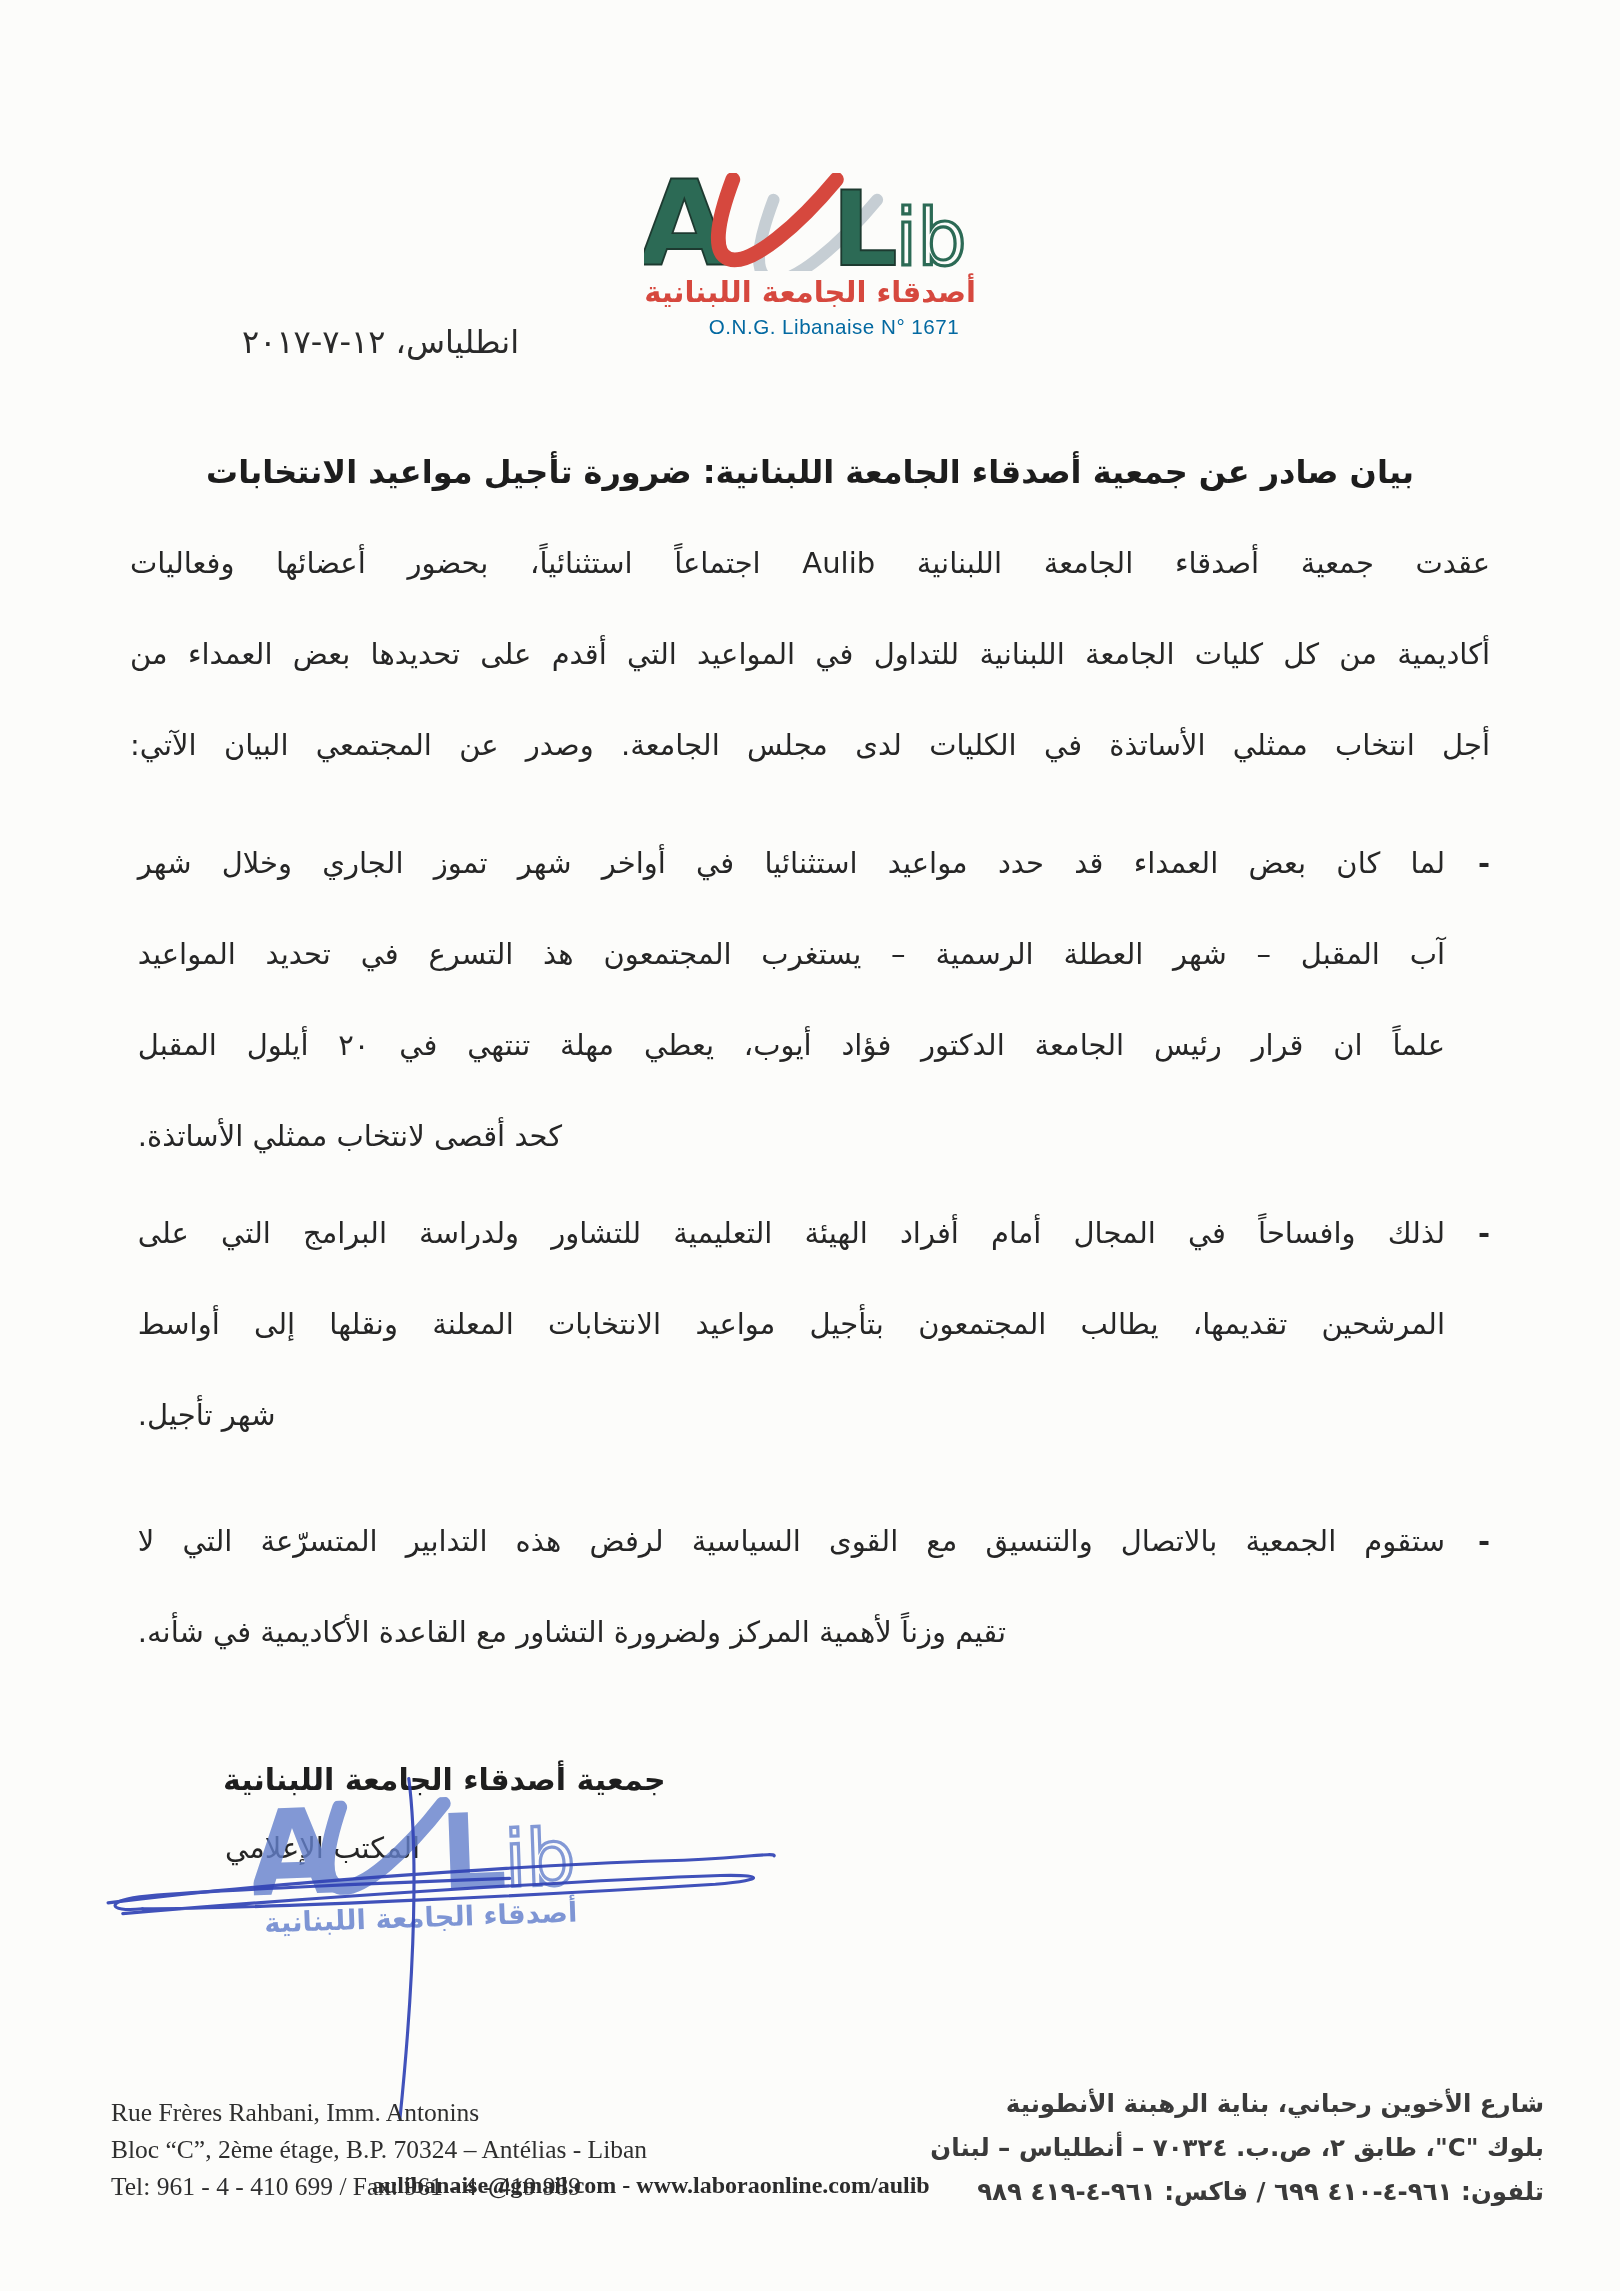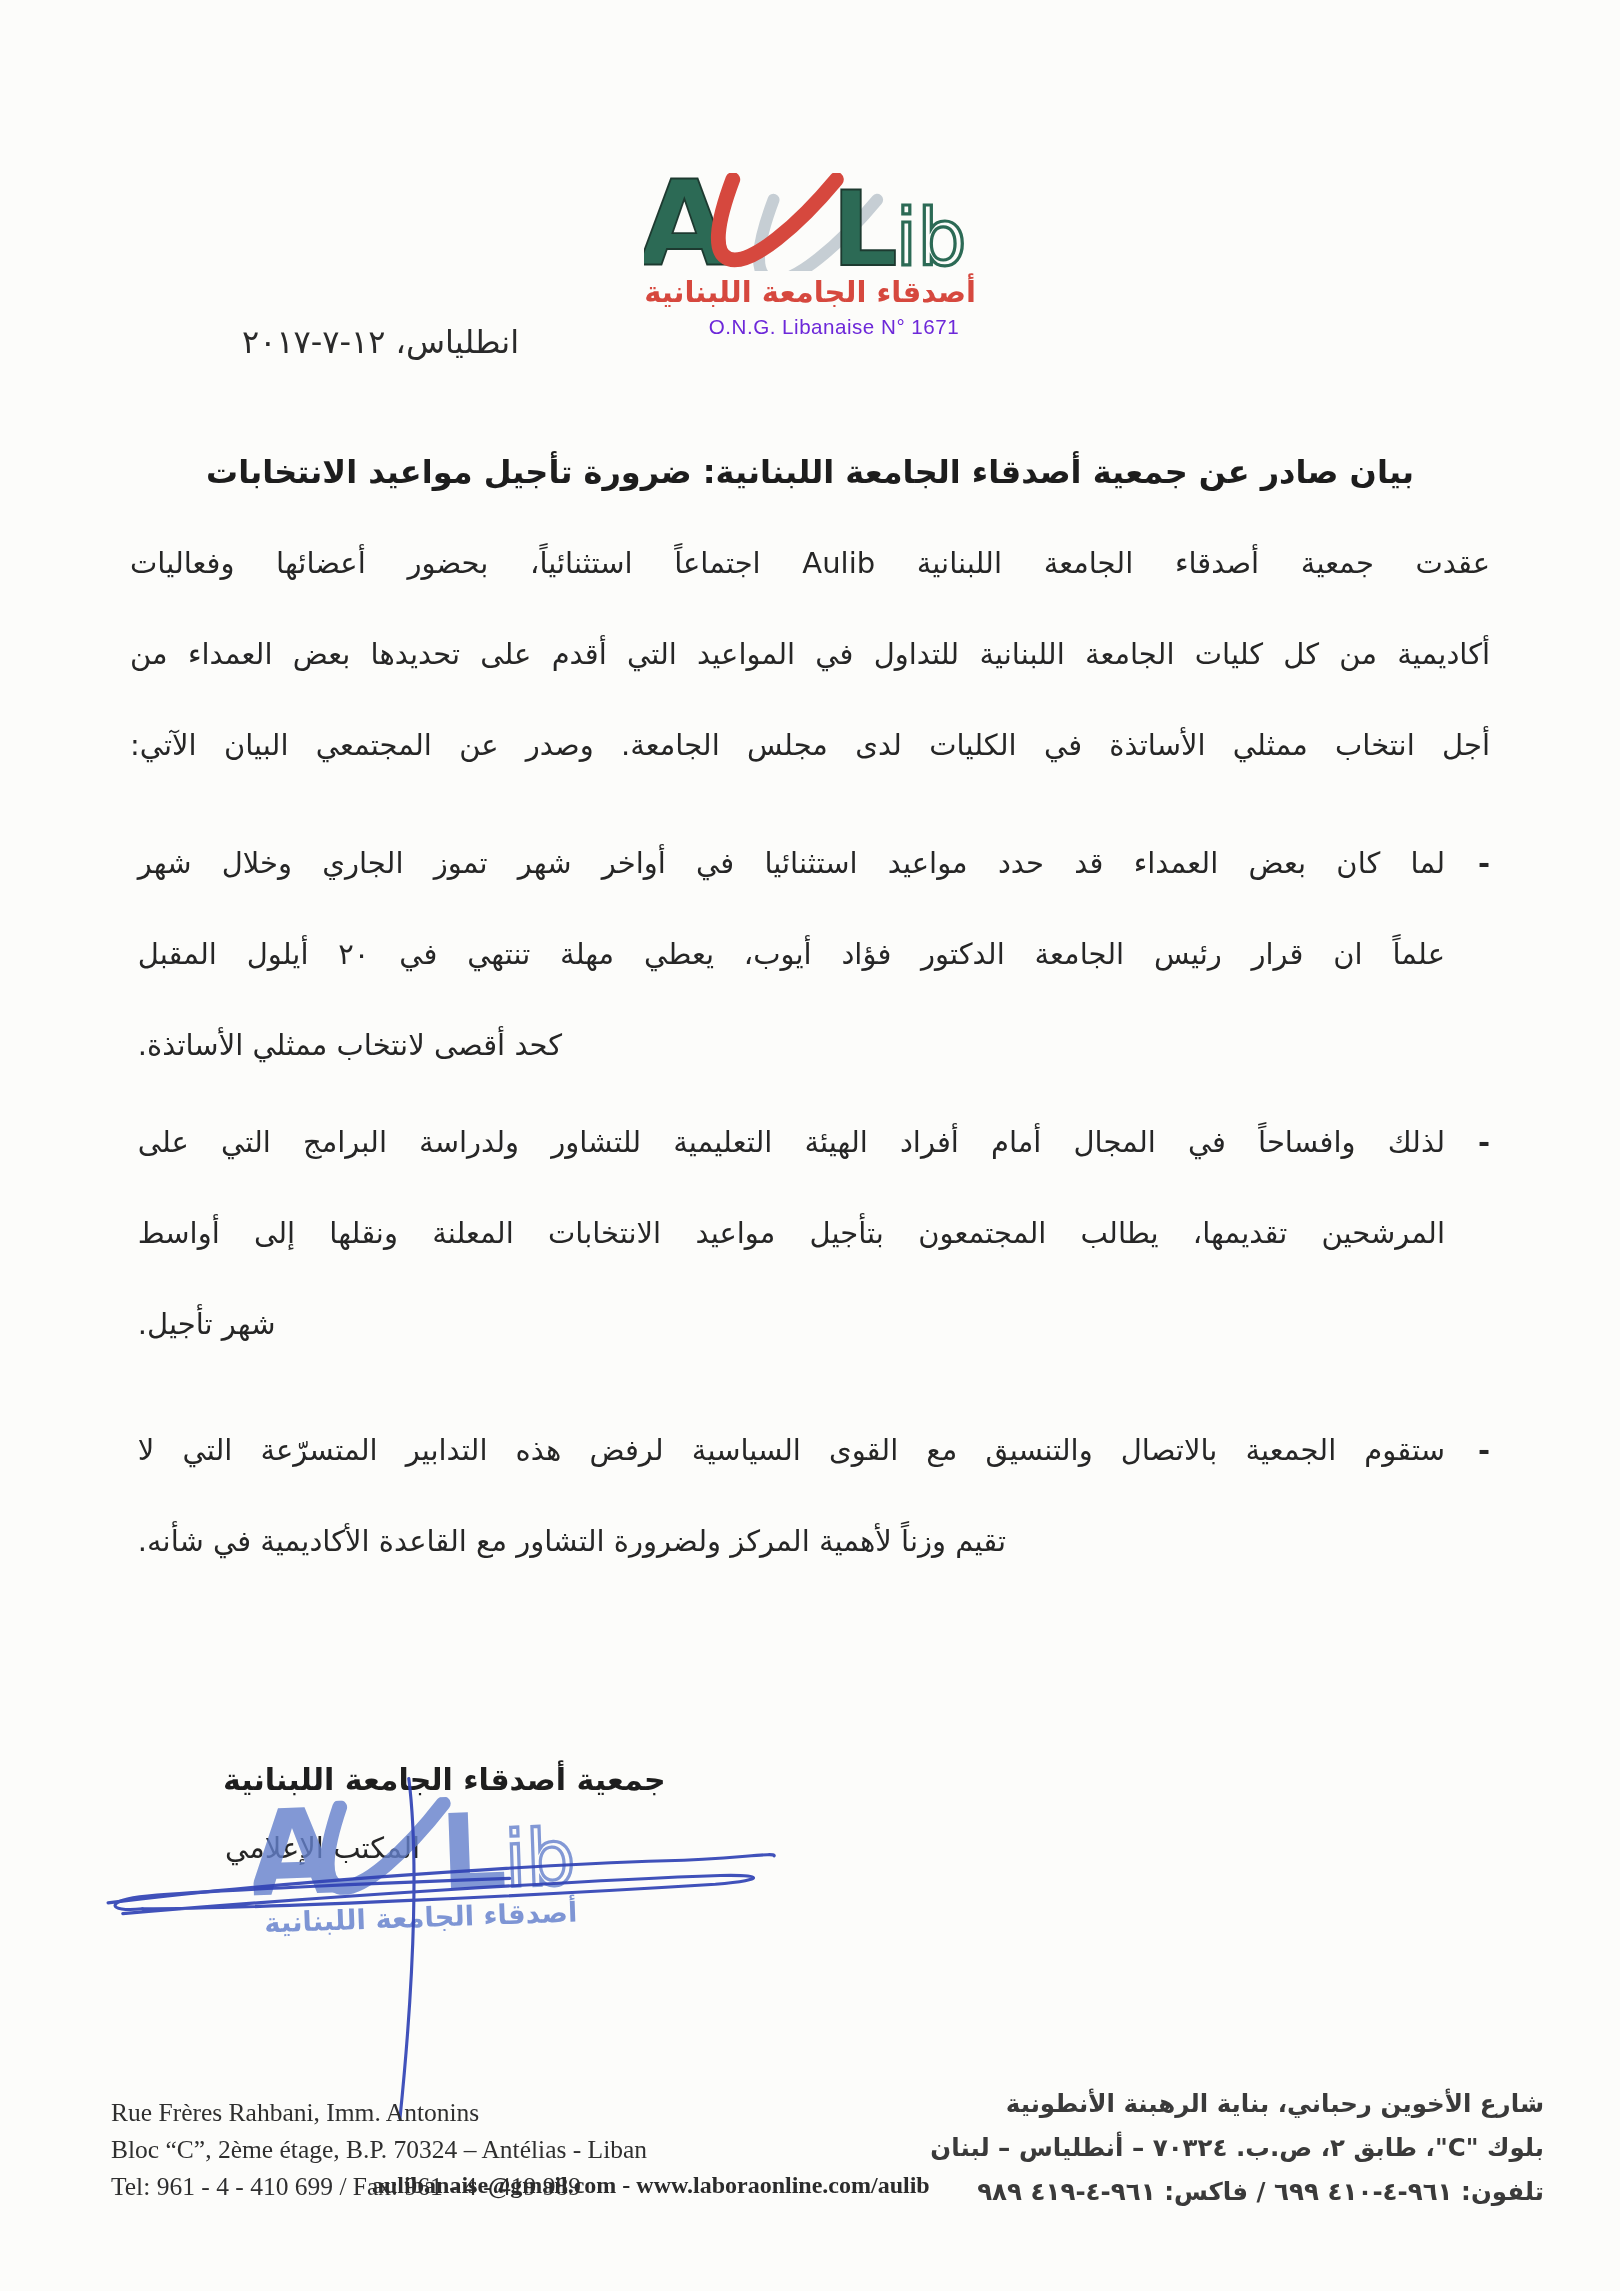--- a/index.html
+++ b/index.html
@@ -15,21 +15,21 @@
 
   
   .logo-block{position:absolute;top:173px;left:0;right:0;text-align:center;}
   .logo-svg{display:block;margin:0 auto;}
   .logo-arabic{
     margin:3.9px auto 0;
     width:353px;
     font-weight:bold;font-size:29px;letter-spacing:1px;
     color:#d6483e;direction:rtl;
   }
-  .logo-ong{margin-top:5.9px;font-family:"Liberation Sans",sans-serif;font-size:20.6px;color:#6d28d9;letter-spacing:0.5px;margin-left:48px;}
+  .logo-ong{margin-top:5.9px;font-family:"Liberation Sans",sans-serif;font-size:20.6px;color:#0369a1;letter-spacing:0.5px;margin-left:48px;}
 
   
   .date-line{
     position:absolute;top:323px;left:242px;
     font-size:32px;direction:rtl;white-space:nowrap;color:#2a2a2a;
   }
 
   
   .doc-title{
     position:absolute;top:432px;left:0;right:0;
@@ -118,20 +118,21 @@
     <div>
       <div class="bodyline jl">عقدت جمعية أصدقاء الجامعة اللبنانية Aulib اجتماعاً استثنائياً، بحضور أعضائها وفعاليات</div>
       <div class="bodyline jl">أكاديمية من كل كليات الجامعة اللبنانية للتداول في المواعيد التي أقدم على تحديدها بعض العمداء من</div>
       <div class="bodyline jl">أجل انتخاب ممثلي الأساتذة في الكليات لدى مجلس الجامعة. وصدر عن المجتمعي البيان الآتي:</div>
     </div>
 
     <div class="bullet b1">
       <div class="bullet-marker">-</div>
       <div class="bullet-lines">
         <div class="bodyline jl">لما كان بعض العمداء قد حدد مواعيد استثنائيا في أواخر شهر تموز الجاري وخلال شهر</div>
+        <div class="bodyline jl">آب المقبل – شهر العطلة الرسمية – يستغرب المجتمعون هذ التسرع في تحديد المواعيد</div>
         <div class="bodyline jl">علماً ان قرار رئيس الجامعة الدكتور فؤاد أيوب، يعطي مهلة تنتهي في ٢٠ أيلول المقبل</div>
         <div class="bodyline el">كحد أقصى لانتخاب ممثلي الأساتذة.</div>
       </div>
     </div>
 
     <div class="bullet b2">
       <div class="bullet-marker">-</div>
       <div class="bullet-lines">
         <div class="bodyline jl">لذلك وافساحاً في المجال أمام أفراد الهيئة التعليمية للتشاور ولدراسة البرامج التي على</div>
         <div class="bodyline jl">المرشحين تقديمها، يطالب المجتمعون بتأجيل مواعيد الانتخابات المعلنة ونقلها إلى أواسط</div>

